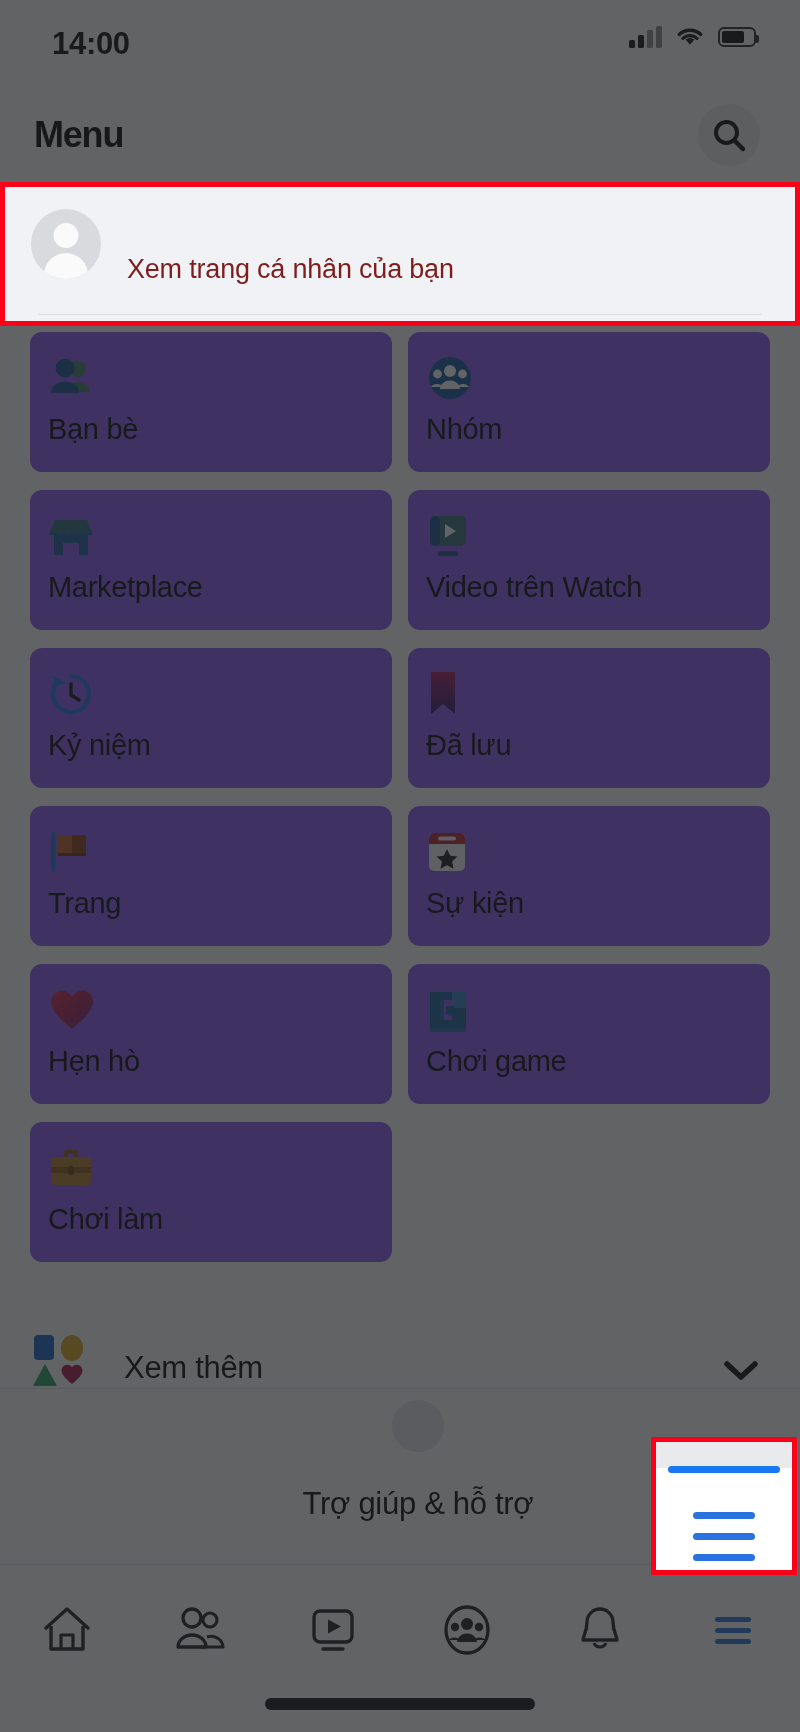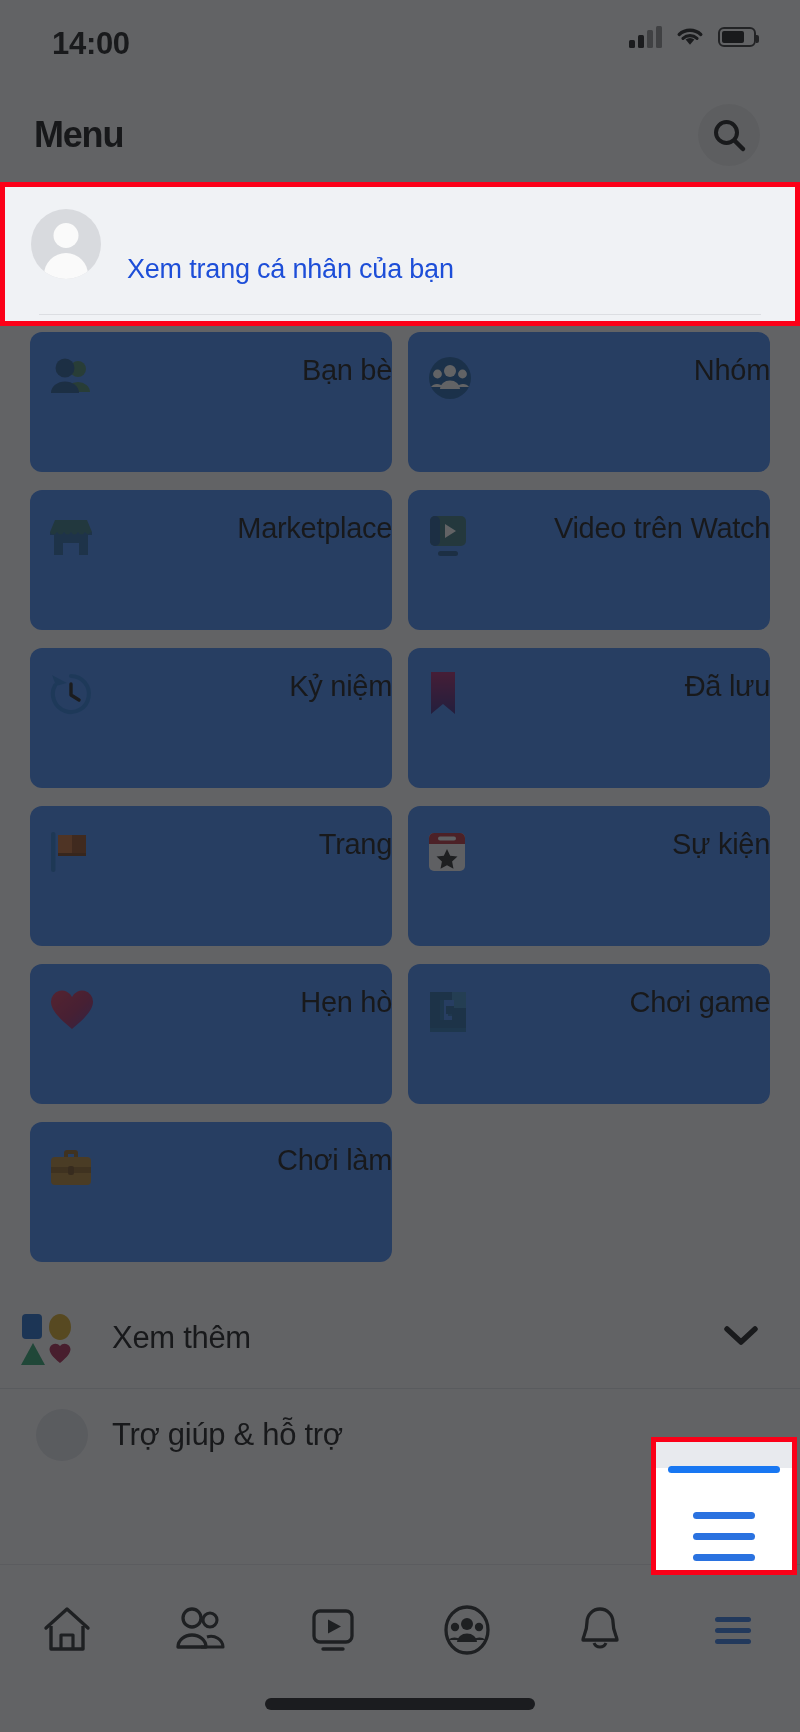--- a/index.html
+++ b/index.html
@@ -85,66 +85,66 @@
     position: absolute; left: 50%; bottom: -4px; transform: translateX(-50%);
     width: 44px; height: 30px; border-radius: 22px 22px 0 0; background: #fafafa;
   }
   .profile-text { margin-left: 26px; padding-top: 2px; }
   .profile-name {
     display: inline-block;
     font-size: 27px; font-weight: 700; color: #5b5d61;
     filter: blur(7px); letter-spacing: 1px;
   }
   .profile-sub {
-    font-size: 27px; color: #1d4ed8; margin-top: 12px; letter-spacing: -0.2px;
+    font-size: 27px; color: #7f1d1d; margin-top: 12px; letter-spacing: -0.2px;
   }
   .profile-divider {
     position: absolute; left: 34px; right: 34px; bottom: 6px;
     height: 1px; background: #dcdee2;
   }
 
   
   .grid {
     position: absolute; top: 332px; left: 0; right: 0;
     padding: 0 30px;
     display: grid; grid-template-columns: 1fr 1fr;
     column-gap: 16px; row-gap: 18px;
   }
   .tile {
-    height: 140px; border-radius: 12px; background: #3b82f6;
+    height: 140px; border-radius: 12px; background: #8b5cf6;
     padding: 22px 0 0 18px;
-    display: flex; flex-direction: row; justify-content: space-between;
+    display: flex; flex-direction: column; justify-content: space-between;
   }
   .tile .tile-icon { height: 48px; display: flex; align-items: center; }
   .tile .tile-label {
     font-size: 29px; color: #080808; padding-bottom: 26px; letter-spacing: -0.3px;
   }
 
   
   .seemore {
     position: absolute; top: 1290px; left: 0; right: 0; height: 96px;
-    display: flex; align-items: center; padding: 0 42px 0 20px;
+    display: flex; align-items: flex-end; padding: 0 42px 0 32px;
   }
   .seemore-icon {
     width: 54px; height: 54px; flex: none; position: relative;
   }
   .sm-sq { position: absolute; left: 2px; top: 3px; width: 20px; height: 25px; background: #1664c8; border-radius: 4px; }
   .sm-ci { position: absolute; left: 29px; top: 3px; width: 22px; height: 26px; background: #d9a81c; border-radius: 50%; }
   .sm-tr { position: absolute; left: 1px; top: 32px; width: 0; height: 0;
            border-left: 12px solid transparent; border-right: 12px solid transparent;
            border-bottom: 22px solid #23a06a; }
   .sm-he { position: absolute; left: 28px; top: 30px; width: 24px; height: 24px; }
   .seemore-label { margin-left: 38px; font-size: 31px; color: #080808; letter-spacing: -0.3px; }
   .seemore-chev { margin-left: auto; }
 
   
   .seemore-sep { position: absolute; top: 1388px; left: 0; right: 0; height: 1px; background: #e2e4e8; }
   .peek-row {
     position: absolute; top: 1400px; left: 0; right: 0; height: 70px;
-    display: flex; align-items: center; padding-left: 36px; gap: 24px;
+    display: flex; align-items: center; padding-left: 36px; gap: 34px; flex-direction: column;
   }
   .peek-circle { width: 52px; height: 52px; border-radius: 50%; background: #e4e6eb; flex: none; }
   .peek-text { font-size: 31px; color: #080808; letter-spacing: -0.3px; }
 
   
   .dim {
     position: absolute; inset: 0;
     background: rgba(32,33,36,0.70);
     pointer-events: none;
   }

